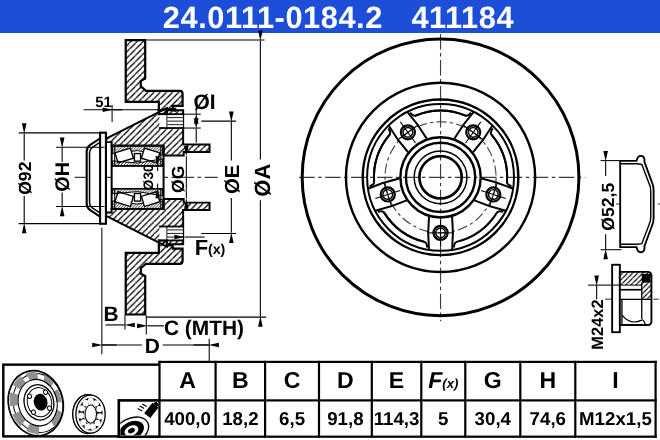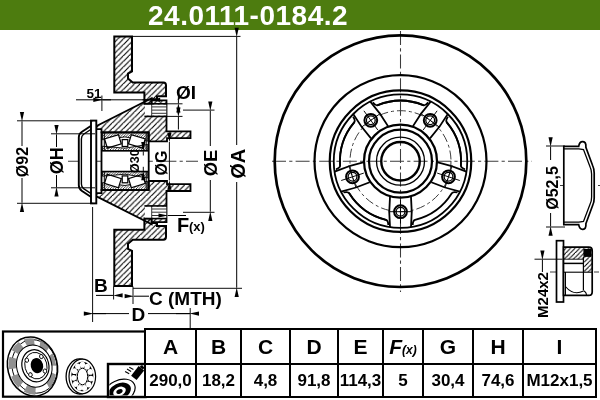--- a/index.html
+++ b/index.html
@@ -1,36 +1,37 @@
 <!DOCTYPE html>
 <html><head>
 <meta charset="utf-8">
 <style>
   html,body{margin:0;padding:0;width:600px;height:400px;background:#fff;overflow:hidden;
     font-family:"Liberation Sans",sans-serif;-webkit-font-smoothing:antialiased;}
   #page{position:relative;width:600px;height:400px;background:#fff;}
-  #hdr{position:absolute;left:0;top:0;width:600px;height:30px;background:#4d7c0f;color:#fff;
+  #hdr{position:absolute;left:0;top:0;width:600px;height:30px;background:#1d4ed8;color:#fff;
     font-weight:bold;font-size:28px;}
   #hdr .n1{position:absolute;left:148px;top:0px;letter-spacing:0.5px;}
   #hdr .n2{position:absolute;left:374px;top:0px;letter-spacing:0.5px;}
   #abb{position:absolute;left:4px;top:31.5px;font-weight:bold;font-size:10.6px;line-height:11.3px;color:#111;letter-spacing:0px;}
   svg{position:absolute;left:0;top:0;}
   table.dim{position:absolute;left:144px;top:328px;border-collapse:collapse;table-layout:fixed;}
   table.dim td{border:2.6px solid #000;text-align:center;vertical-align:middle;padding:0;
     font-weight:bold;color:#000;background:#fff;}
   tr.hd td{height:33px;font-size:21px;}
   tr.vl td{height:31px;font-size:17px;}
   td.fx{font-size:19px;font-style:italic;}
   td.fx span{font-size:12px;}
 </style>
 </head>
 <body>
 <div id="page">
 <div id="hdr">
       <span class="n1">24.0111-0184.2</span>
+      <span class="n2">411184</span>
     </div>
 <svg width="600" height="400" viewBox="0 0 600 400">
 <defs>
 <pattern id="h" patternUnits="userSpaceOnUse" width="5.6" height="5.6" patternTransform="rotate(0)">
 <path d="M-1.4,7 L7,-1.4 M-1.4,12.6 L12.6,-1.4" stroke="#000" stroke-width="1.15" fill="none"></path>
 </pattern>
 <pattern id="hf" patternUnits="userSpaceOnUse" width="2.6" height="2.6">
 <path d="M-0.6,3.2 L3.2,-0.6 M-0.6,5.8 L5.8,-0.6" stroke="#000" stroke-width="0.7" fill="none"></path>
 </pattern>
 <pattern id="hn" patternUnits="userSpaceOnUse" width="4.6" height="4.6">
@@ -289,23 +290,23 @@
           <td>B</td>
           <td>C</td>
           <td>D</td>
           <td>E</td>
           <td class="fx">F<span>(x)</span></td>
           <td>G</td>
           <td>H</td>
           <td>I</td>
         </tr>
 <tr class="vl">
-          <td>290,0</td>
+          <td>400,0</td>
           <td>18,2</td>
-          <td>4,8</td>
+          <td>6,5</td>
           <td>91,8</td>
           <td>114,3</td>
           <td>5</td>
           <td>30,4</td>
           <td>74,6</td>
           <td>M12x1,5</td>
         </tr>
 </tbody>
     </table>
 </div>

